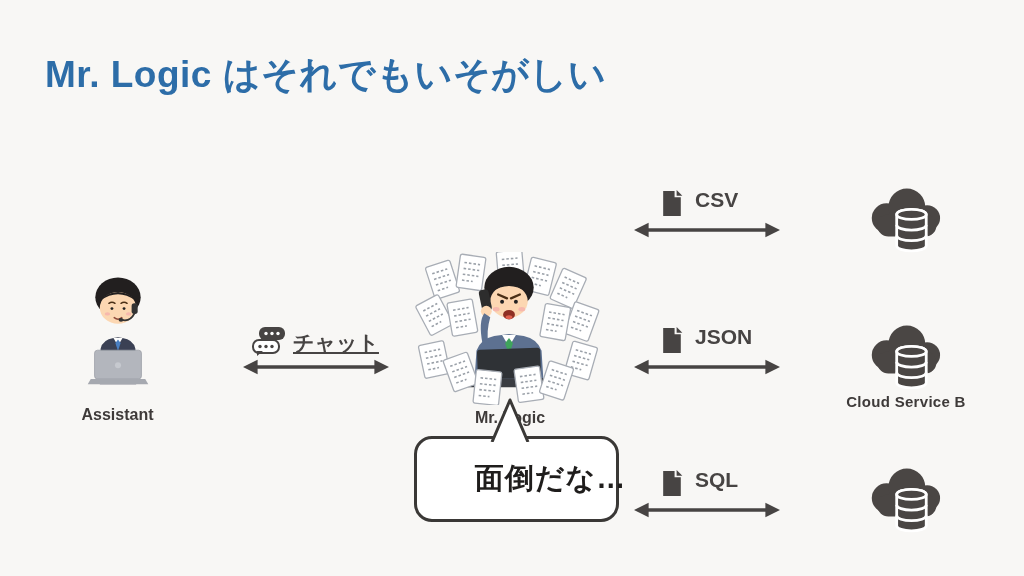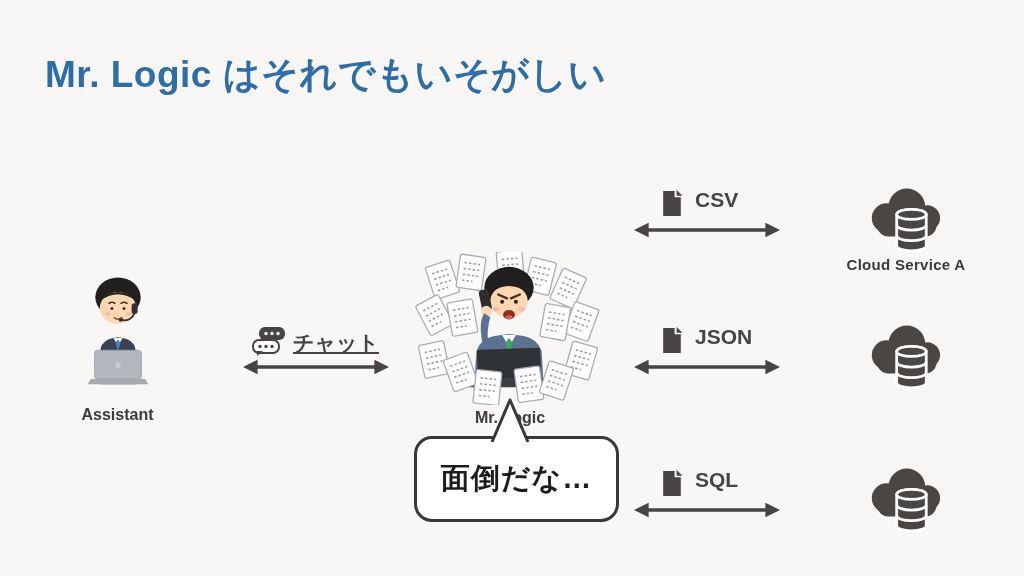--- a/index.html
+++ b/index.html
@@ -6,21 +6,21 @@
   body{width:1024px;height:576px;overflow:hidden;background:#f8f7f5;
        font-family:"Liberation Sans","DejaVu Sans",sans-serif;position:relative;}
   .abs{position:absolute;}
   .slide-title{left:45px;top:50px;font-size:37px;font-weight:bold;color:#2d6da8;letter-spacing:.5px;white-space:nowrap;text-align:right;}
   .char-label{font-weight:bold;color:#3e3a39;font-size:16px;text-align:center;}
   .fmt-label{font-weight:bold;color:#474443;font-size:21px;white-space:nowrap;}
   .service-label{font-weight:bold;color:#3e3a39;font-size:15px;text-align:center;letter-spacing:.3px;white-space:nowrap;}
   .conn-row{position:absolute;left:0;width:1024px;height:100px;padding-left:48px;}
   .bubble{left:414px;top:436px;width:205px;height:86px;background:#fff;border:3px solid #3a3836;border-radius:18px;z-index:4;box-sizing:border-box;}
   .bubble-text{width:100%;height:100%;display:flex;align-items:center;justify-content:center;
-       font-size:29px;font-weight:bold;color:#1f1d1c;letter-spacing:1px;}
+       font-size:29px;font-weight:bold;color:#1f1d1c;letter-spacing:1px;padding-left:34px;}
   .tail{left:488px;top:396px;z-index:5;}
   svg{display:block;}
 </style>
 </head>
 <body>
 
 <div class="abs slide-title">Mr. Logic はそれでもいそがしい</div>
 
 <div class="abs" style="left:80px;top:270px;">
   <svg width="76" height="115" viewBox="0 0 100 152">
@@ -152,21 +152,20 @@
       <circle cx="30" cy="38" r="16" fill="#4a4644"></circle>
       <circle cx="52" cy="26" r="20" fill="#4a4644"></circle>
       <circle cx="74" cy="38" r="14" fill="#4a4644"></circle>
       <rect x="20" y="34" width="64" height="24" rx="12" fill="#4a4644"></rect>
       <path d="M41,34 a16,5.5 0 0 1 32,0 v34 a16,5.5 0 0 1 -32,0 z" fill="#4a4644" stroke="#fff" stroke-width="3"></path>
       <ellipse cx="57" cy="34" rx="16" ry="5.5" fill="#4a4644" stroke="#fff" stroke-width="3"></ellipse>
       <path d="M41,45.5 a16,5.5 0 0 0 32,0" stroke="#fff" stroke-width="3" fill="none"></path>
       <path d="M41,57 a16,5.5 0 0 0 32,0" stroke="#fff" stroke-width="3" fill="none"></path>
     </svg>
   </div>
-  <div class="abs service-label" style="left:822px;top:73px;width:168px;">Cloud Service A</div>
 </div>
 
 <div class="conn-row" style="top:320px;">
   <div class="abs" style="left:661px;top:6px;">
     <svg width="23" height="29" viewBox="0 0 22 28">
       <path d="M2,2 h11 v6 h6 v18 h-17 z" fill="#474443"></path>
       <polygon points="15,1 20.5,6.5 15,6.5" fill="#474443"></polygon>
     </svg>
   </div>
   <div class="abs fmt-label" style="left:695px;top:5px;">JSON</div>
@@ -182,20 +181,21 @@
       <circle cx="30" cy="38" r="16" fill="#4a4644"></circle>
       <circle cx="52" cy="26" r="20" fill="#4a4644"></circle>
       <circle cx="74" cy="38" r="14" fill="#4a4644"></circle>
       <rect x="20" y="34" width="64" height="24" rx="12" fill="#4a4644"></rect>
       <path d="M41,34 a16,5.5 0 0 1 32,0 v34 a16,5.5 0 0 1 -32,0 z" fill="#4a4644" stroke="#fff" stroke-width="3"></path>
       <ellipse cx="57" cy="34" rx="16" ry="5.5" fill="#4a4644" stroke="#fff" stroke-width="3"></ellipse>
       <path d="M41,45.5 a16,5.5 0 0 0 32,0" stroke="#fff" stroke-width="3" fill="none"></path>
       <path d="M41,57 a16,5.5 0 0 0 32,0" stroke="#fff" stroke-width="3" fill="none"></path>
     </svg>
   </div>
+  <div class="abs service-label" style="left:822px;top:73px;width:168px;">Cloud Service B</div>
 </div>
 
 <div class="conn-row" style="top:463px;">
   <div class="abs" style="left:661px;top:6px;">
     <svg width="23" height="29" viewBox="0 0 22 28">
       <path d="M2,2 h11 v6 h6 v18 h-17 z" fill="#474443"></path>
       <polygon points="15,1 20.5,6.5 15,6.5" fill="#474443"></polygon>
     </svg>
   </div>
   <div class="abs fmt-label" style="left:695px;top:5px;">SQL</div>

